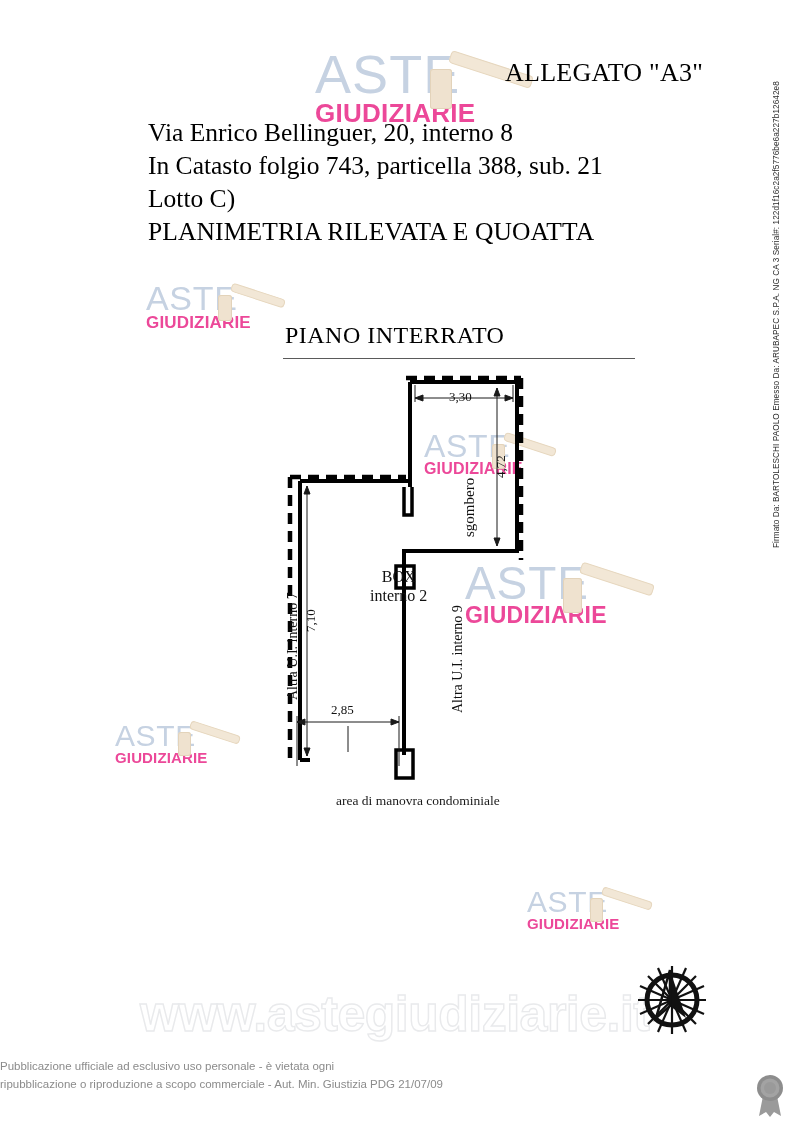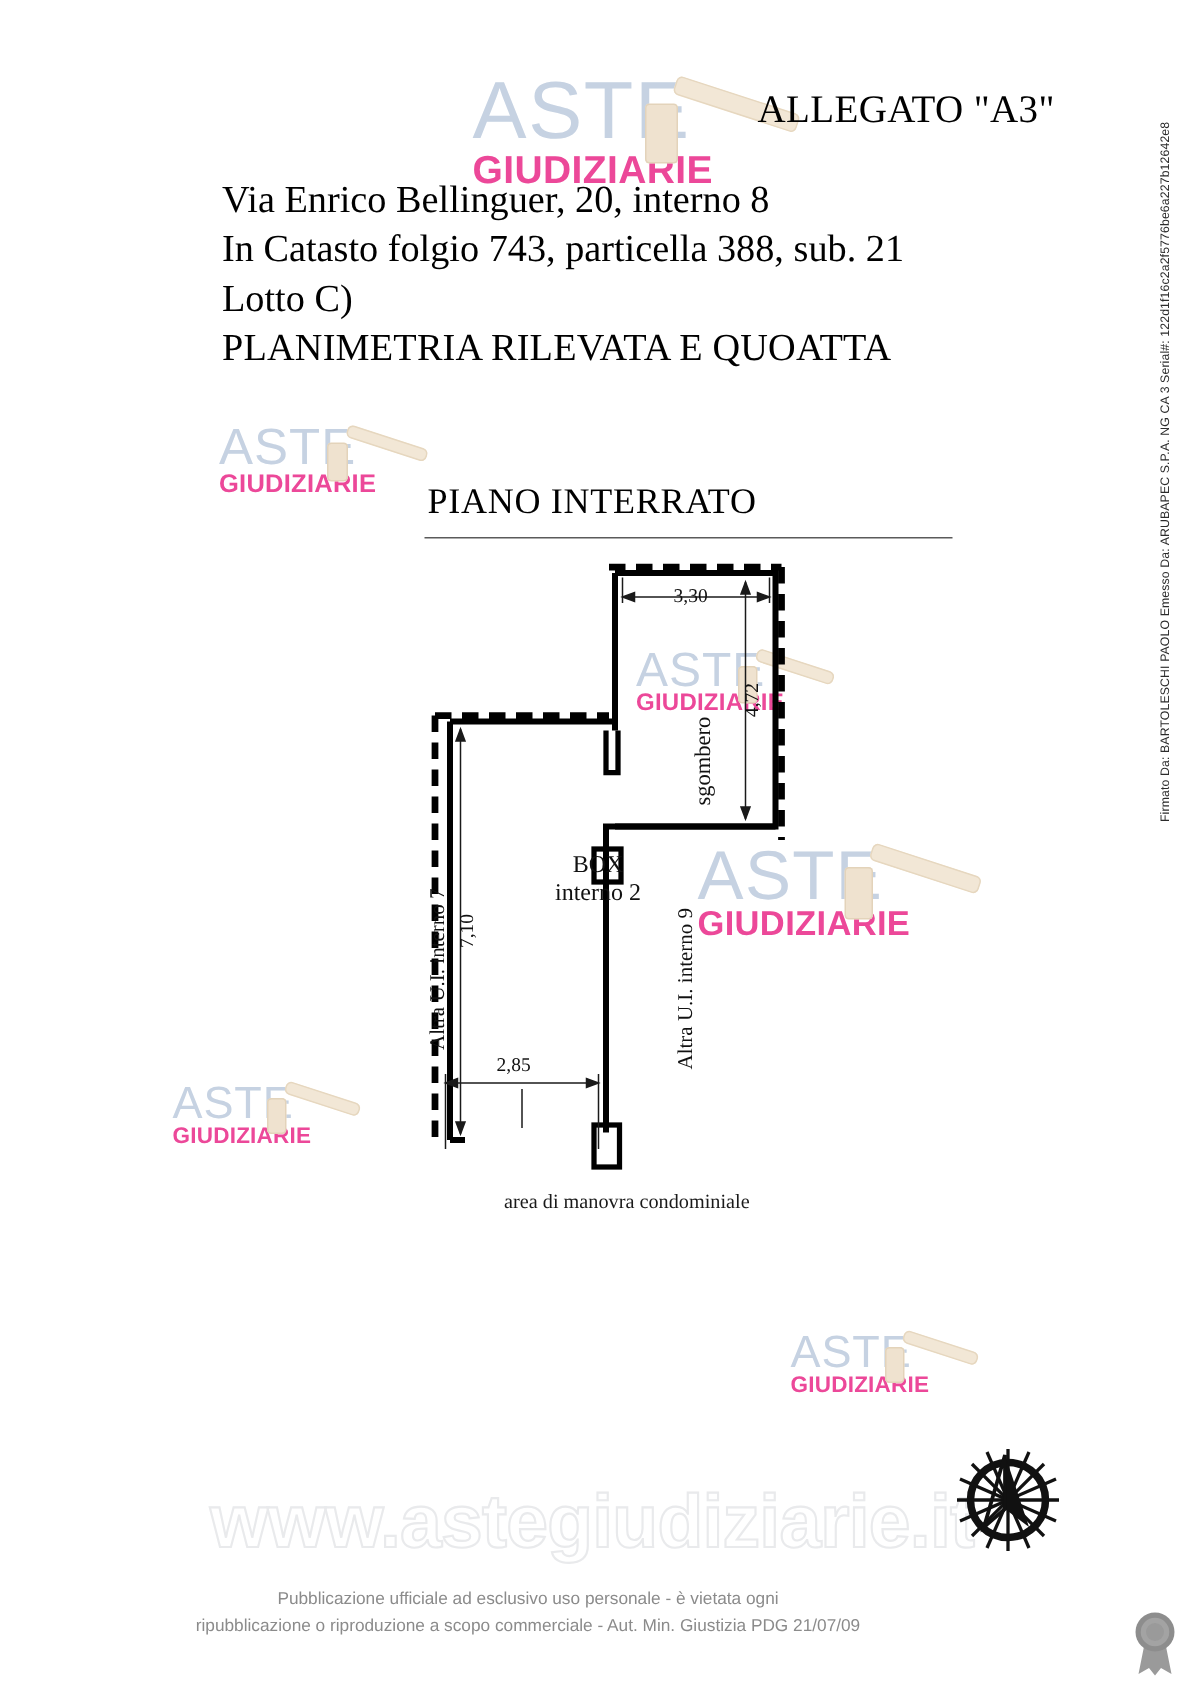--- a/index.html
+++ b/index.html
@@ -44,23 +44,23 @@
 
   #caption{position:absolute;left:288px;top:793px;font-size:13.5px;color:#1a1a1a;margin-left:48px;}
 
   
   #sig{position:absolute;left:772px;top:548px;transform-origin:0 0;
        transform:rotate(-90deg);white-space:nowrap;
        font-family:"Liberation Sans",sans-serif;font-size:8.2px;color:#2b2b2b;
        letter-spacing:.01em;}
 
   
-  #footer{position:absolute;left:0;top:1058px;width:680px;text-align:center;
+  #footer{position:absolute;left:0;top:1058px;width:680px;text-align:left;
        font-family:"Liberation Sans",sans-serif;font-size:11.5px;color:#8b8b8b;
-       line-height:1.55;padding-left:12px;}
+       line-height:1.55;}
 
   
   #seal{position:absolute;left:750px;top:1072px;width:40px;height:46px;}
 </style>
 </head>
 <body>
 
 <div class="wm wm-logo" style="left:315px;top:50px;">
   <div class="aste" style="font-size:54px;">ASTE</div>
   <div class="giud" style="font-size:26px;">GIUDIZIARIE</div>

